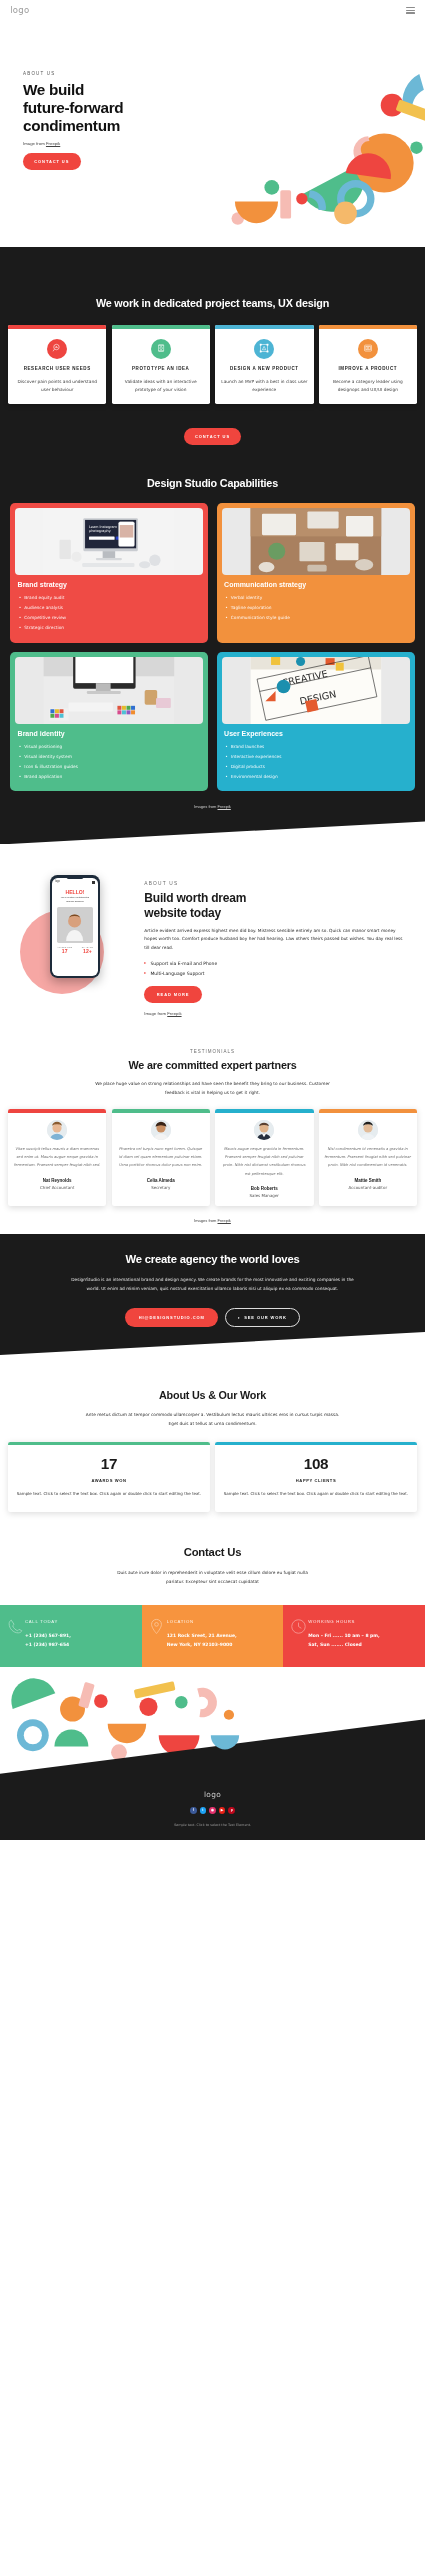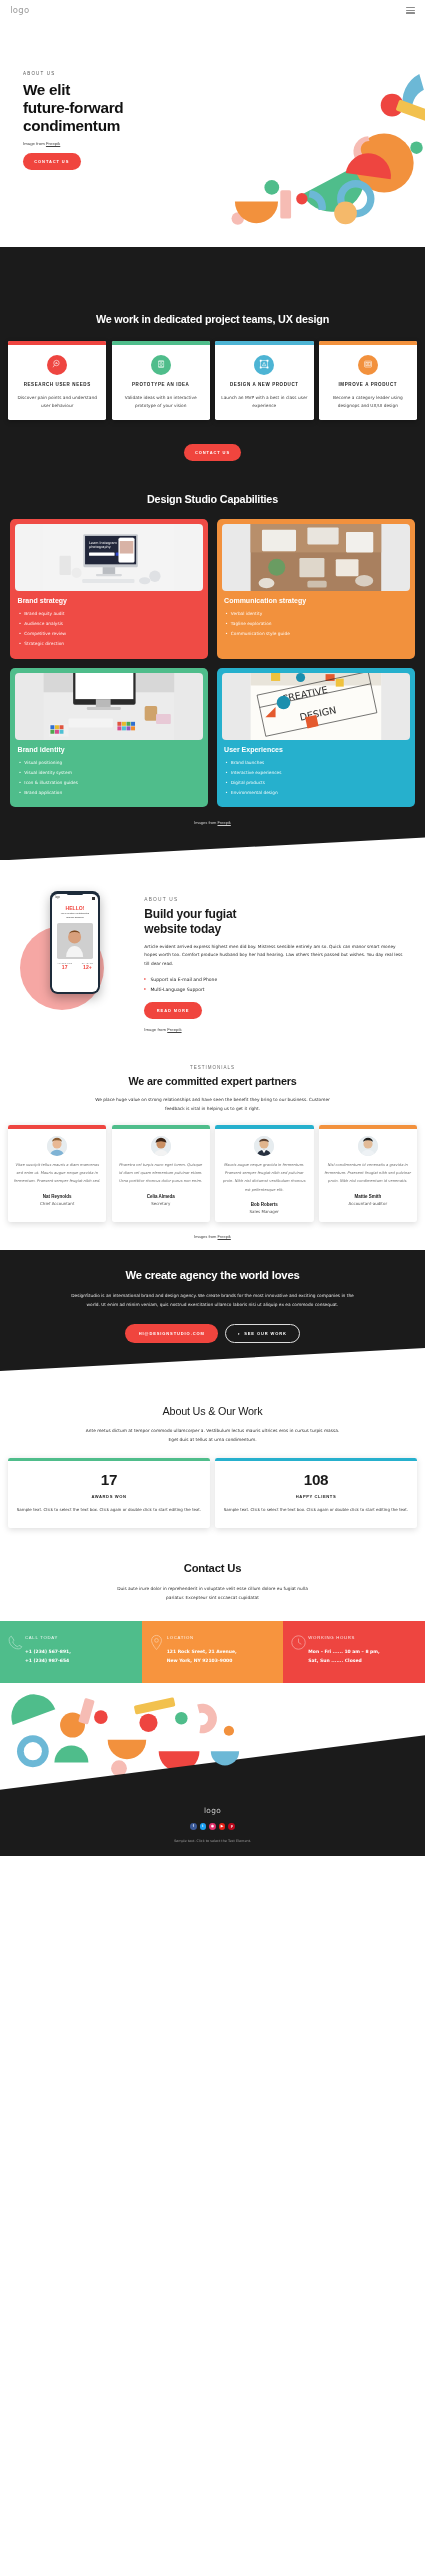--- a/index.html
+++ b/index.html
@@ -55,21 +55,21 @@
     text-transform: uppercase;
   }
   .hero-art { position: absolute; right: 0; top: 0; width: 244px; height: 227px; pointer-events: none; }
 
   
   .dark { background: #1b1b1b; color: #fff; position: relative; }
   .slant-top {
     position: relative;
     margin-top: -0.6px;
     clip-path: polygon(0 20.4px, 100% 0, 100% 100%, 0 100%);
-    padding-top: 40px;
+    padding-top: 24px;
   }
   .slant-bottom-wrap { clip-path: polygon(0 0, 100% 0, 100% calc(100% - 23px), 0 100%); }
 
   .sec-title {
     font-size: 10.8px; font-weight: 800; text-align: center; line-height: 1.25;
     letter-spacing: -0.2px; padding: 0 34px;
   }
 
   
   .cards4 { display: flex; gap: 5.1px; padding: 14.7px 8px 0; }
@@ -163,21 +163,21 @@
   .cta h2 { font-size:11.3px; font-weight:800; letter-spacing:-0.2px;}
   .cta p { font-size:4.3px; line-height:2.1; color:#e3e3e3; width:284px; margin:10.2px auto 0; font-family:"DejaVu Sans",sans-serif;}
   .cta-btns { display:flex; justify-content:center; gap:6.8px; margin-top:14.7px;}
   .btn-outline {
     border:0.7px solid #ddd; color:#fff; background:transparent; border-radius:17px;
     font-size:4px; letter-spacing:0.9px; font-weight:700; padding:6.2px 12px; cursor:pointer; text-transform:uppercase;
   }
 
   
   .stats-sec { background:#fff; text-align:center; padding: 34px 0 0;}
-  .stats-sec h2 { font-size:10.8px; font-weight:400; letter-spacing:-0.2px;}
+  .stats-sec h2 { font-size:10.8px; font-weight:700; letter-spacing:-0.2px;}
   .stats-sec p.lead { font-size:4.3px; line-height:2.1; color:#2e2e2e; width:261px; margin:9px auto 0; font-family:"DejaVu Sans",sans-serif;}
   .scards { display:flex; gap:5.1px; padding:13.6px 8px 0;}
   .scard { flex:1; background:#fff; border-radius:2.3px; overflow:hidden; box-shadow:0 1.1px 6.2px rgba(0,0,0,.13); padding-bottom:14.7px; text-align:center;}
   .scard .topstripe { height:3.4px; }
   .scard .num { font-size:15.3px; font-weight:800; margin-top:10.2px; letter-spacing:-0.3px;}
   .scard .lbl { font-size:4.1px; font-weight:700; letter-spacing:0.6px; margin-top:5.1px; text-transform:uppercase;}
   .scard .dsc { font-size:4px; line-height:2.0; color:#3a3a3a; padding:6.2px 6.8px 0; font-family:"DejaVu Sans",sans-serif;}
 
   
   .contact { background:#fff; text-align:center; padding:34px 0 0;}
@@ -224,21 +224,21 @@
     <circle cx="100" cy="350" r="11" fill="#f6bcb4"></circle>
     <rect x="175" y="300" width="19" height="50" rx="3" fill="#f6bcb4"></rect>
     <path d="M95 320 a38 38 0 0 0 76 0 z" fill="#f2913d"></path>
     <path d="M255 335 a30 30 0 0 0 -28 -35 l-2 13 a18 18 0 0 1 17 22 z" fill="#6cb8d6"></path>
     <path d="M275 315 a33 33 0 0 0 66 0 a33 33 0 0 0 -66 0 z M288 315 a20 20 0 1 1 40 0 a20 20 0 1 1 -40 0 z" fill="#6cb8d6"></path>
     <circle cx="290" cy="340" r="20" fill="#f5b96a"></circle>
   </svg>
 
   <div class="eyebrow">ABOUT US</div>
   <h1>
-    <span>We elit</span><br>
+    <span>We build</span><br>
     <span>future-forward</span><br>
     <span>condimentum</span>
   </h1>
   <div class="credit">
     <span>Image from </span><u>Freepik</u>
   </div>
   <button class="btn-pill">CONTACT US</button>
 </section>
 
 <section class="dark slant-top slant-bottom-wrap" style="padding-bottom:34px;">
@@ -486,21 +486,21 @@
             <div class="num">12+</div>
           </div>
         </div>
       </div>
     </div>
   </div>
 
   <div class="about-txt">
     <div class="eyebrow" style="font-size:4.8px;color:#6b6b6b;">ABOUT US</div>
     <h2>
-      <span>Build your fugiat</span><br>
+      <span>Build worth dream</span><br>
       <span>website today</span>
     </h2>
     <p class="body">Article evident arrived express highest men did boy. Mistress sensible entirely am so. Quick can manor smart money hopes worth too. Comfort produce husband boy her had hearing. Law others theirs passed but wishes. You day real less till dear read.</p>
     <ul class="feat">
       <li>Support via E-mail and Phone</li>
       <li>Multi-Language Support</li>
     </ul>
     <button class="btn-pill" style="padding:6.2px 12.5px;">READ MORE</button>
     <div class="credit" style="margin-top:8px;">
       <span>Image from </span><u>Freepik</u>

